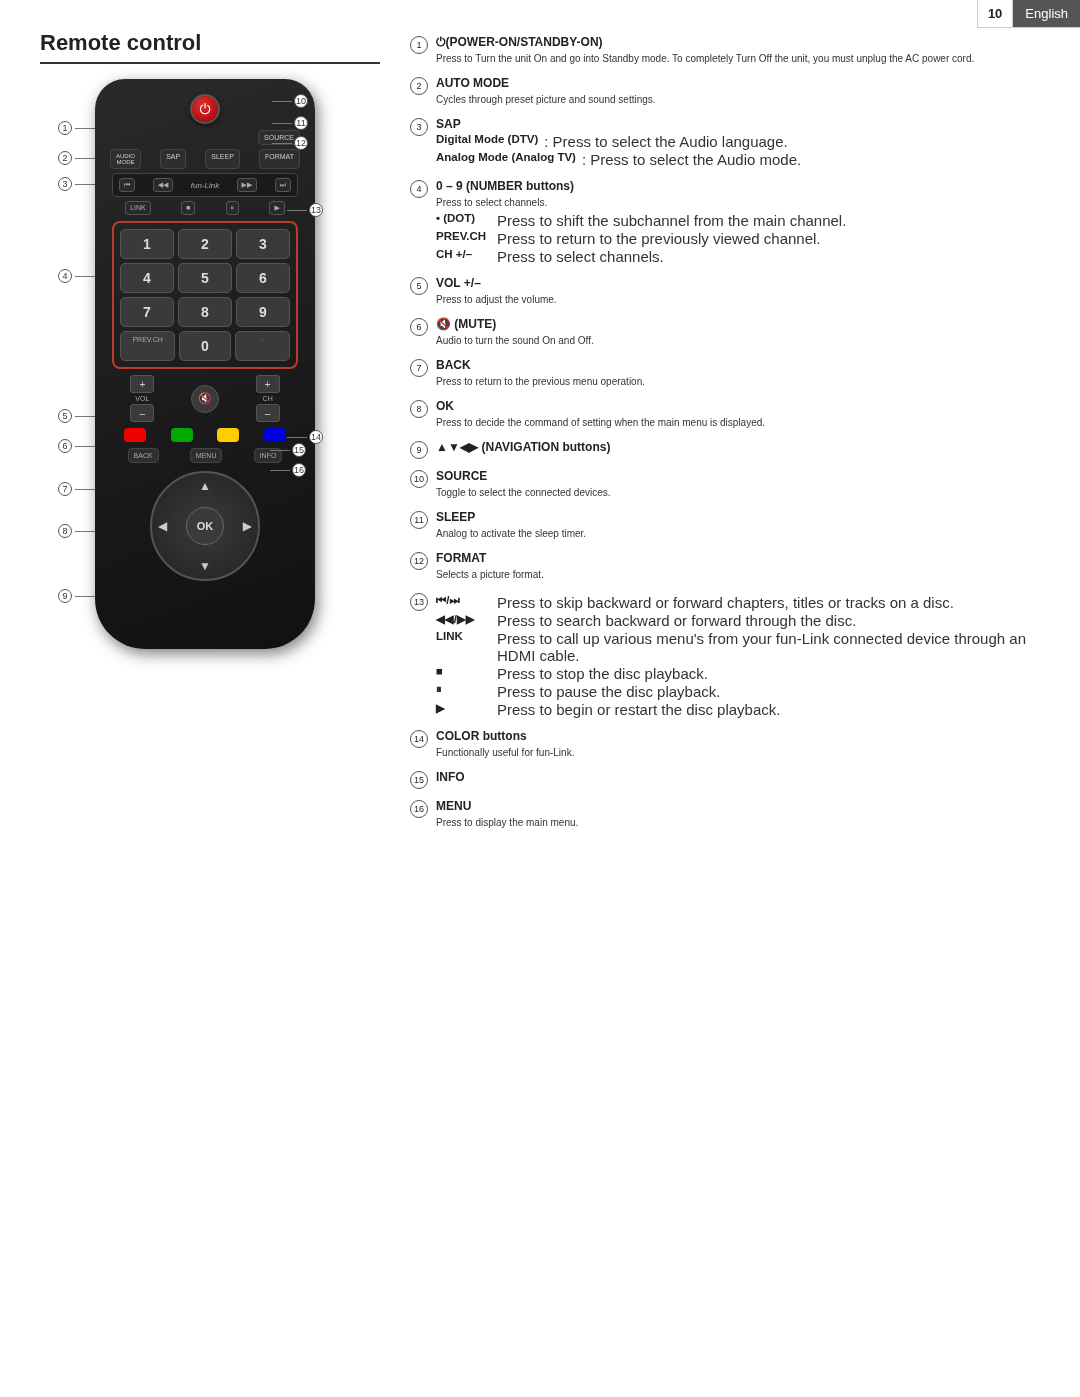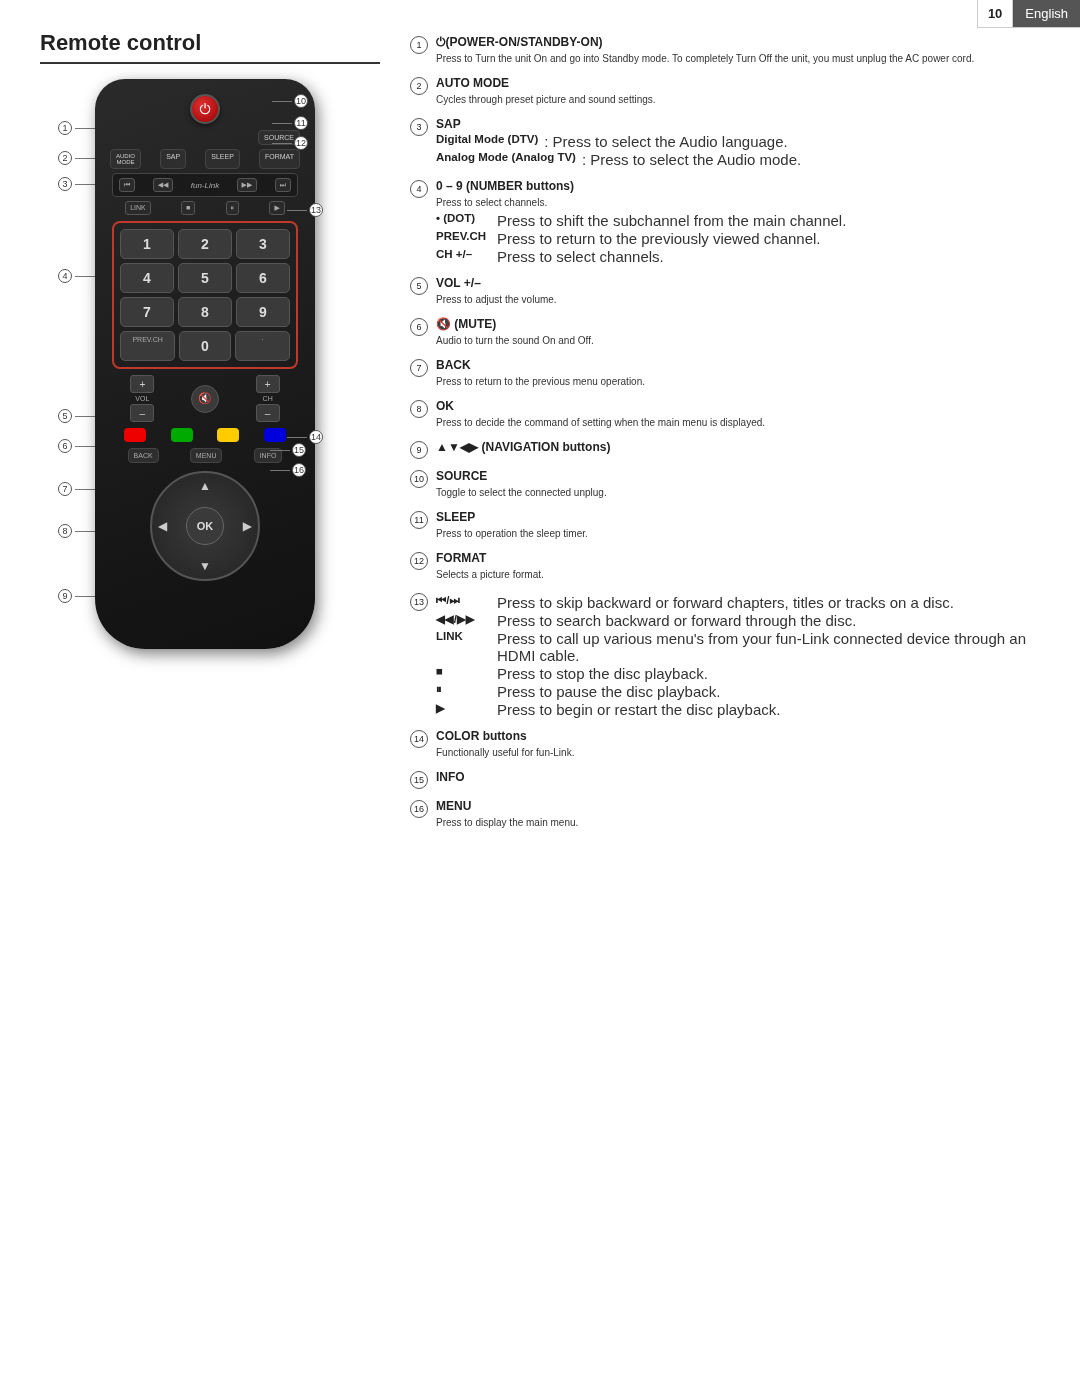--- a/index.html
+++ b/index.html
@@ -625,29 +625,29 @@
       <div class="desc-number">9</div>
       <div class="desc-content">
         <div class="desc-title">▲▼◀▶ (NAVIGATION buttons)</div>
       </div>
     </div>
 
     <div class="desc-item">
       <div class="desc-number">10</div>
       <div class="desc-content">
         <div class="desc-title">SOURCE</div>
-        <div class="desc-text">Toggle to select the connected unplug.</div>
+        <div class="desc-text">Toggle to select the connected devices.</div>
       </div>
     </div>
 
     <div class="desc-item">
       <div class="desc-number">11</div>
       <div class="desc-content">
         <div class="desc-title">SLEEP</div>
-        <div class="desc-text">Press to operation the sleep timer.</div>
+        <div class="desc-text">Analog to activate the sleep timer.</div>
       </div>
     </div>
 
     <div class="desc-item">
       <div class="desc-number">12</div>
       <div class="desc-content">
         <div class="desc-title">FORMAT</div>
         <div class="desc-text">Selects a picture format.</div>
       </div>
     </div>

